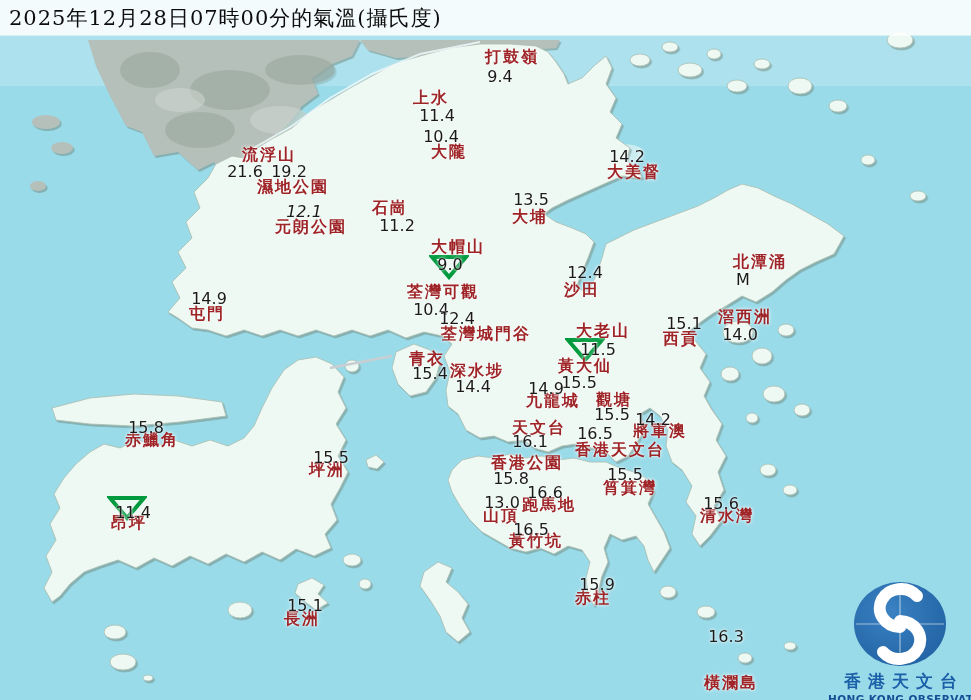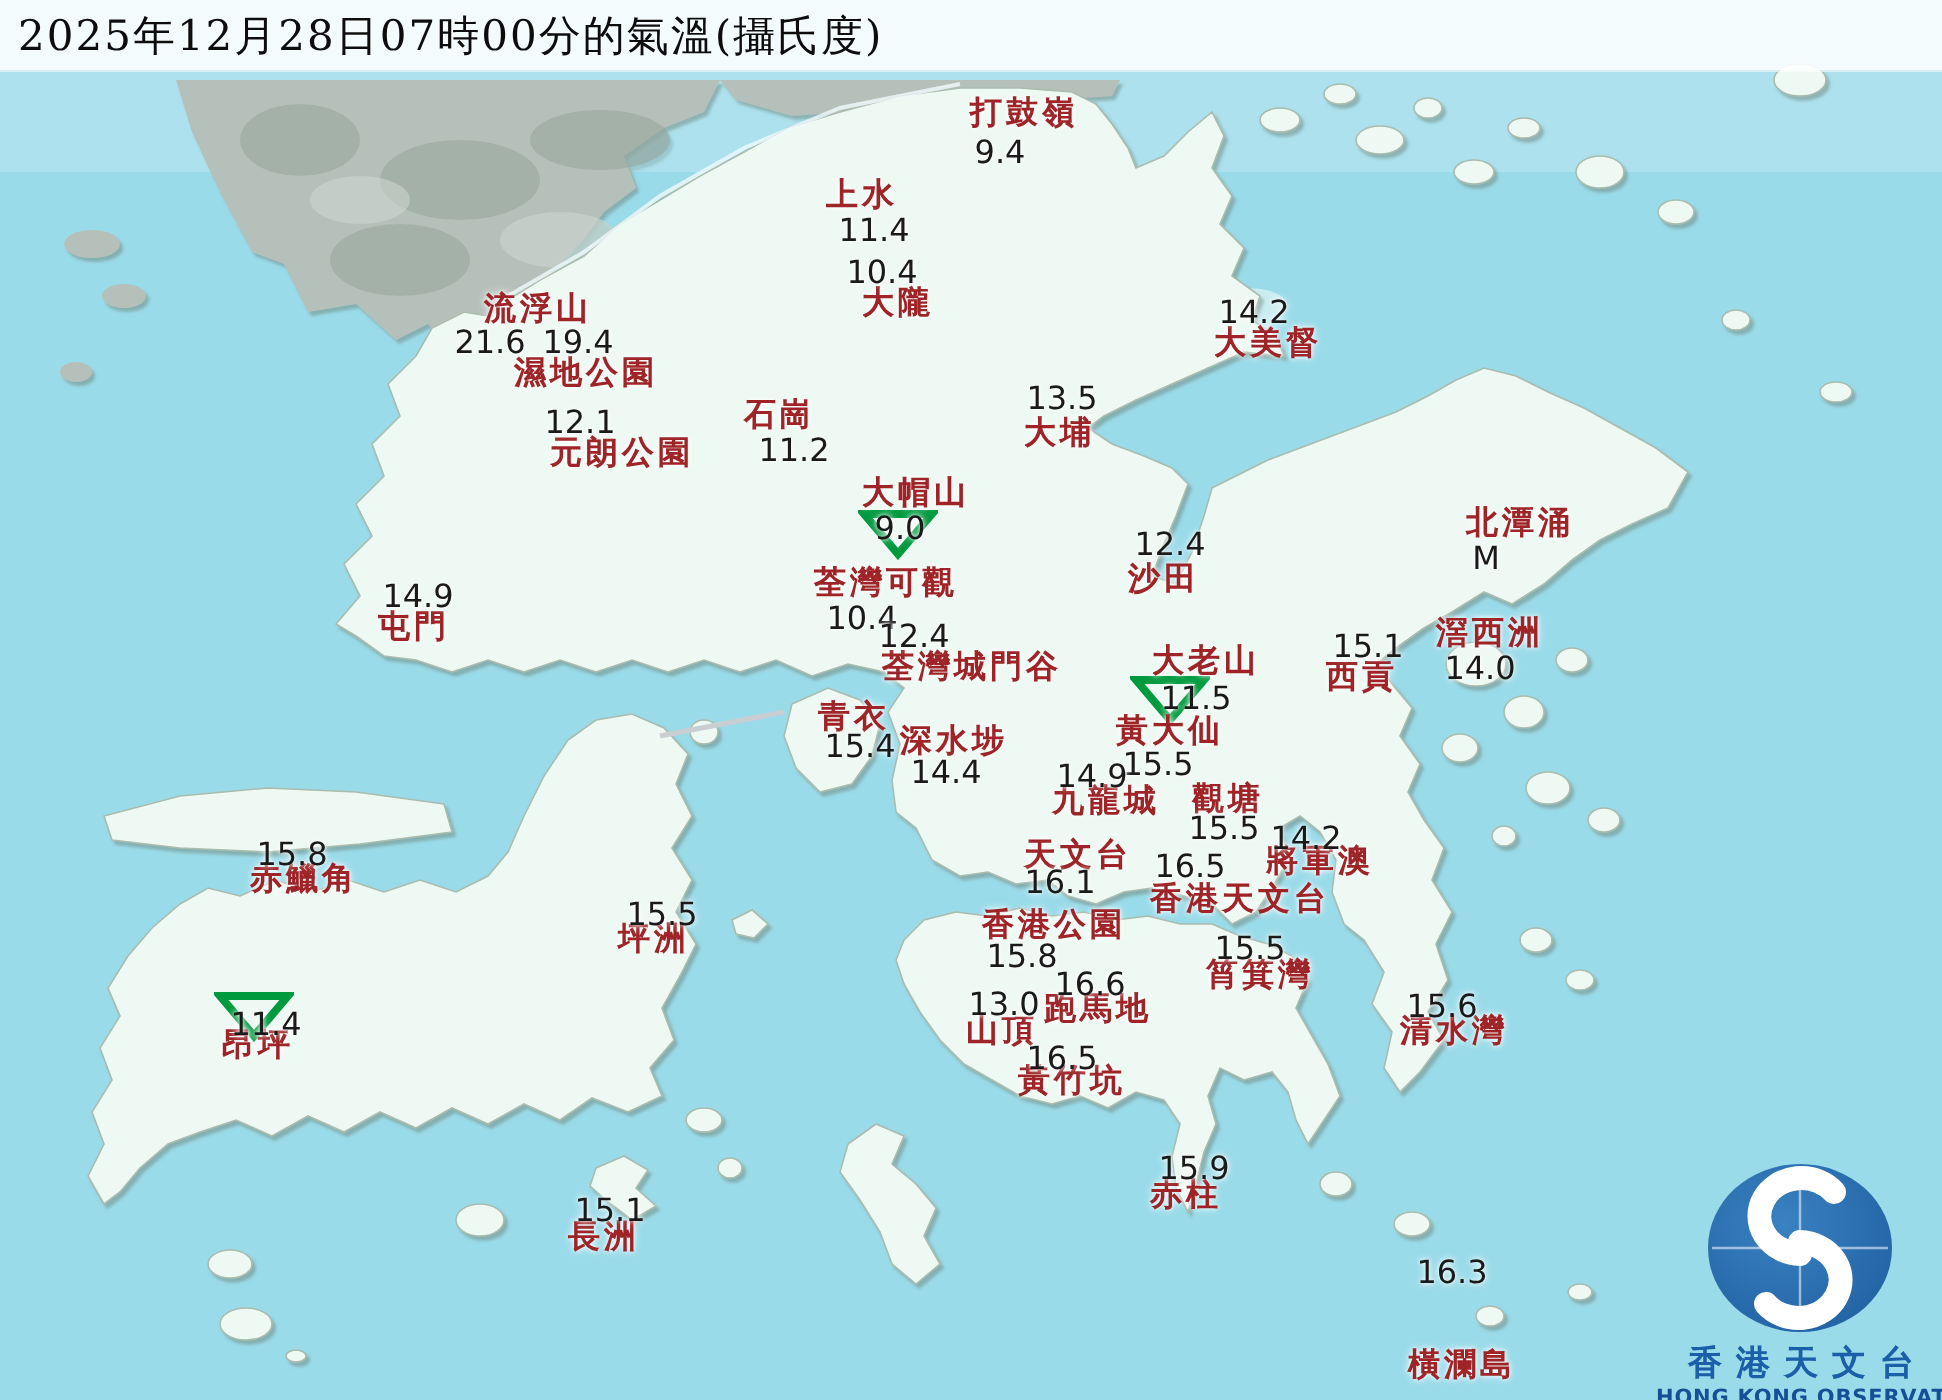--- a/index.html
+++ b/index.html
@@ -140,23 +140,23 @@
   <div id="stations-layer">
       <span class="st-name" style="left: 512px; top: 57px; color: rgb(158, 36, 39);">打鼓嶺</span>
       <span class="st-value" style="left: 500px; top: 76px; color: rgb(26, 26, 26);">9.4</span>
       <span class="st-name" style="left: 431px; top: 98px; color: rgb(158, 36, 39);">上水</span>
       <span class="st-value" style="left: 437px; top: 115px; color: rgb(26, 26, 26);">11.4</span>
       <span class="st-name" style="left: 449px; top: 152px; color: rgb(158, 36, 39);">大隴</span>
       <span class="st-value" style="left: 441px; top: 136px; color: rgb(26, 26, 26);">10.4</span>
       <span class="st-name" style="left: 249px; top: 155px; color: rgb(158, 36, 39); margin-left: 20px;">流浮山</span>
       <span class="st-value" style="left: 245px; top: 171px; color: rgb(26, 26, 26);">21.6</span>
       <span class="st-name" style="left: 293px; top: 187px; color: rgb(158, 36, 39);">濕地公園</span>
-      <span class="st-value" style="left: 289px; top: 171px; color: rgb(26, 26, 26);">19.4</span>
+      <span class="st-value" style="left: 289px; top: 171px; color: rgb(26, 26, 26);">19.2</span>
       <span class="st-name" style="left: 311px; top: 227px; color: rgb(158, 36, 39);">元朗公園</span>
-      <span class="st-value" style="left: 290px; top: 211px; color: rgb(26, 26, 26);">12.1</span>
+      <span class="st-value" style="left: 304px; top: 211px; color: rgb(26, 26, 26); font-style: italic;">12.1</span>
       <span class="st-name" style="left: 390px; top: 208px; color: rgb(158, 36, 39);">石崗</span>
       <span class="st-value" style="left: 397px; top: 225px; color: rgb(26, 26, 26);">11.2</span>
       <span class="st-name" style="left: 634px; top: 172px; color: rgb(158, 36, 39);">大美督</span>
       <span class="st-value" style="left: 627px; top: 156px; color: rgb(26, 26, 26);">14.2</span>
       <span class="st-name" style="left: 530px; top: 217px; color: rgb(158, 36, 39);">大埔</span>
       <span class="st-value" style="left: 531px; top: 199px; color: rgb(26, 26, 26);">13.5</span>
       <div class="st-marker" style="left: 449px; top: 267px;"><svg width="40" height="26" viewBox="0 0 40 26">
           <polygon points="3,3 37,3 20,23" fill="none" stroke="#009a3e" stroke-width="4"></polygon>
         </svg></div>
       <span class="st-name" style="left: 458px; top: 247px; color: rgb(158, 36, 39);">大帽山</span>

